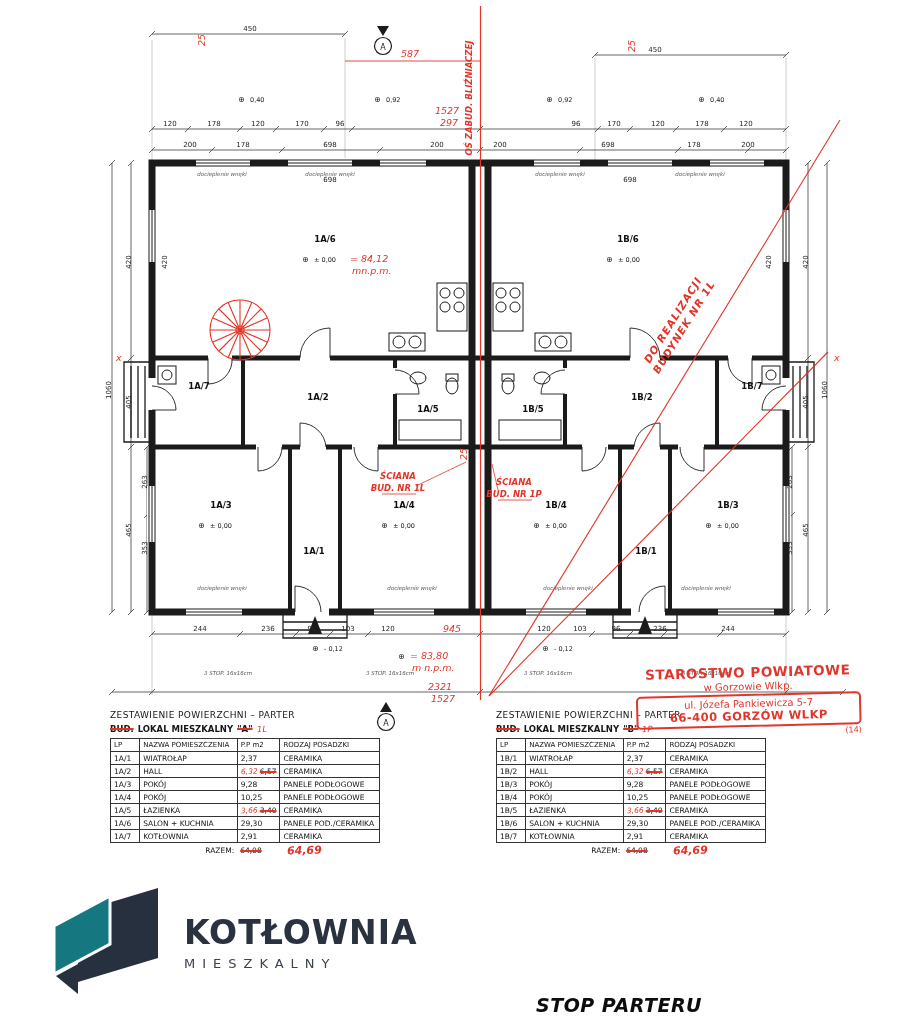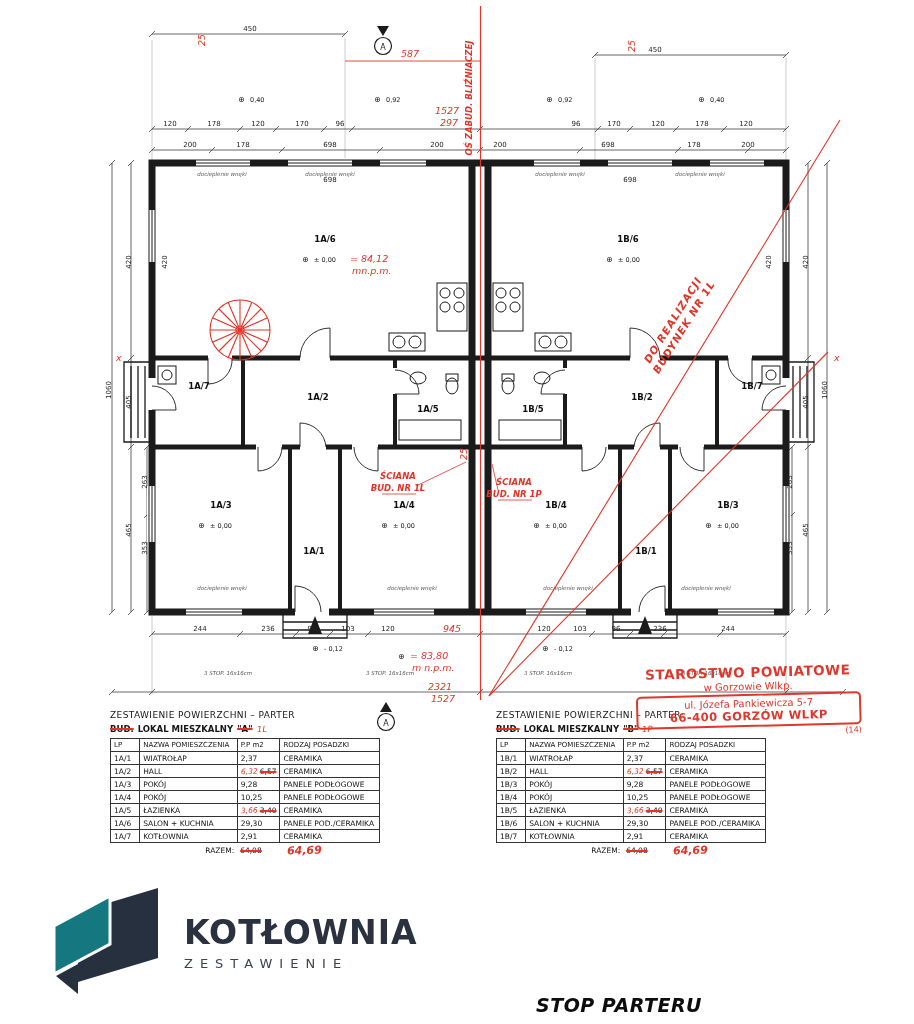--- a/index.html
+++ b/index.html
@@ -618,20 +618,20 @@
 
 
 <div class="logo">
   <svg width="112" height="112" viewBox="0 0 112 112">
     <polygon points="26,26 106,2 106,72 26,96" fill="#27303f"></polygon>
     <polygon points="2,40 58,10 58,58 2,88" fill="#15777f" stroke="#ffffff" stroke-width="3"></polygon>
     <polygon points="4,90 26,78 26,108" fill="#27303f"></polygon>
   </svg>
   <div class="logo-text">
     <div class="logo-name">KOTŁOWNIA</div>
-    <div class="logo-sub">ZESTAWIENIE</div>
+    <div class="logo-sub">MIESZKALNY</div>
   </div>
 </div>
 
 
 <div class="dtitle">STOP PARTERU</div>
 
 </div>
 
 </body></html>

